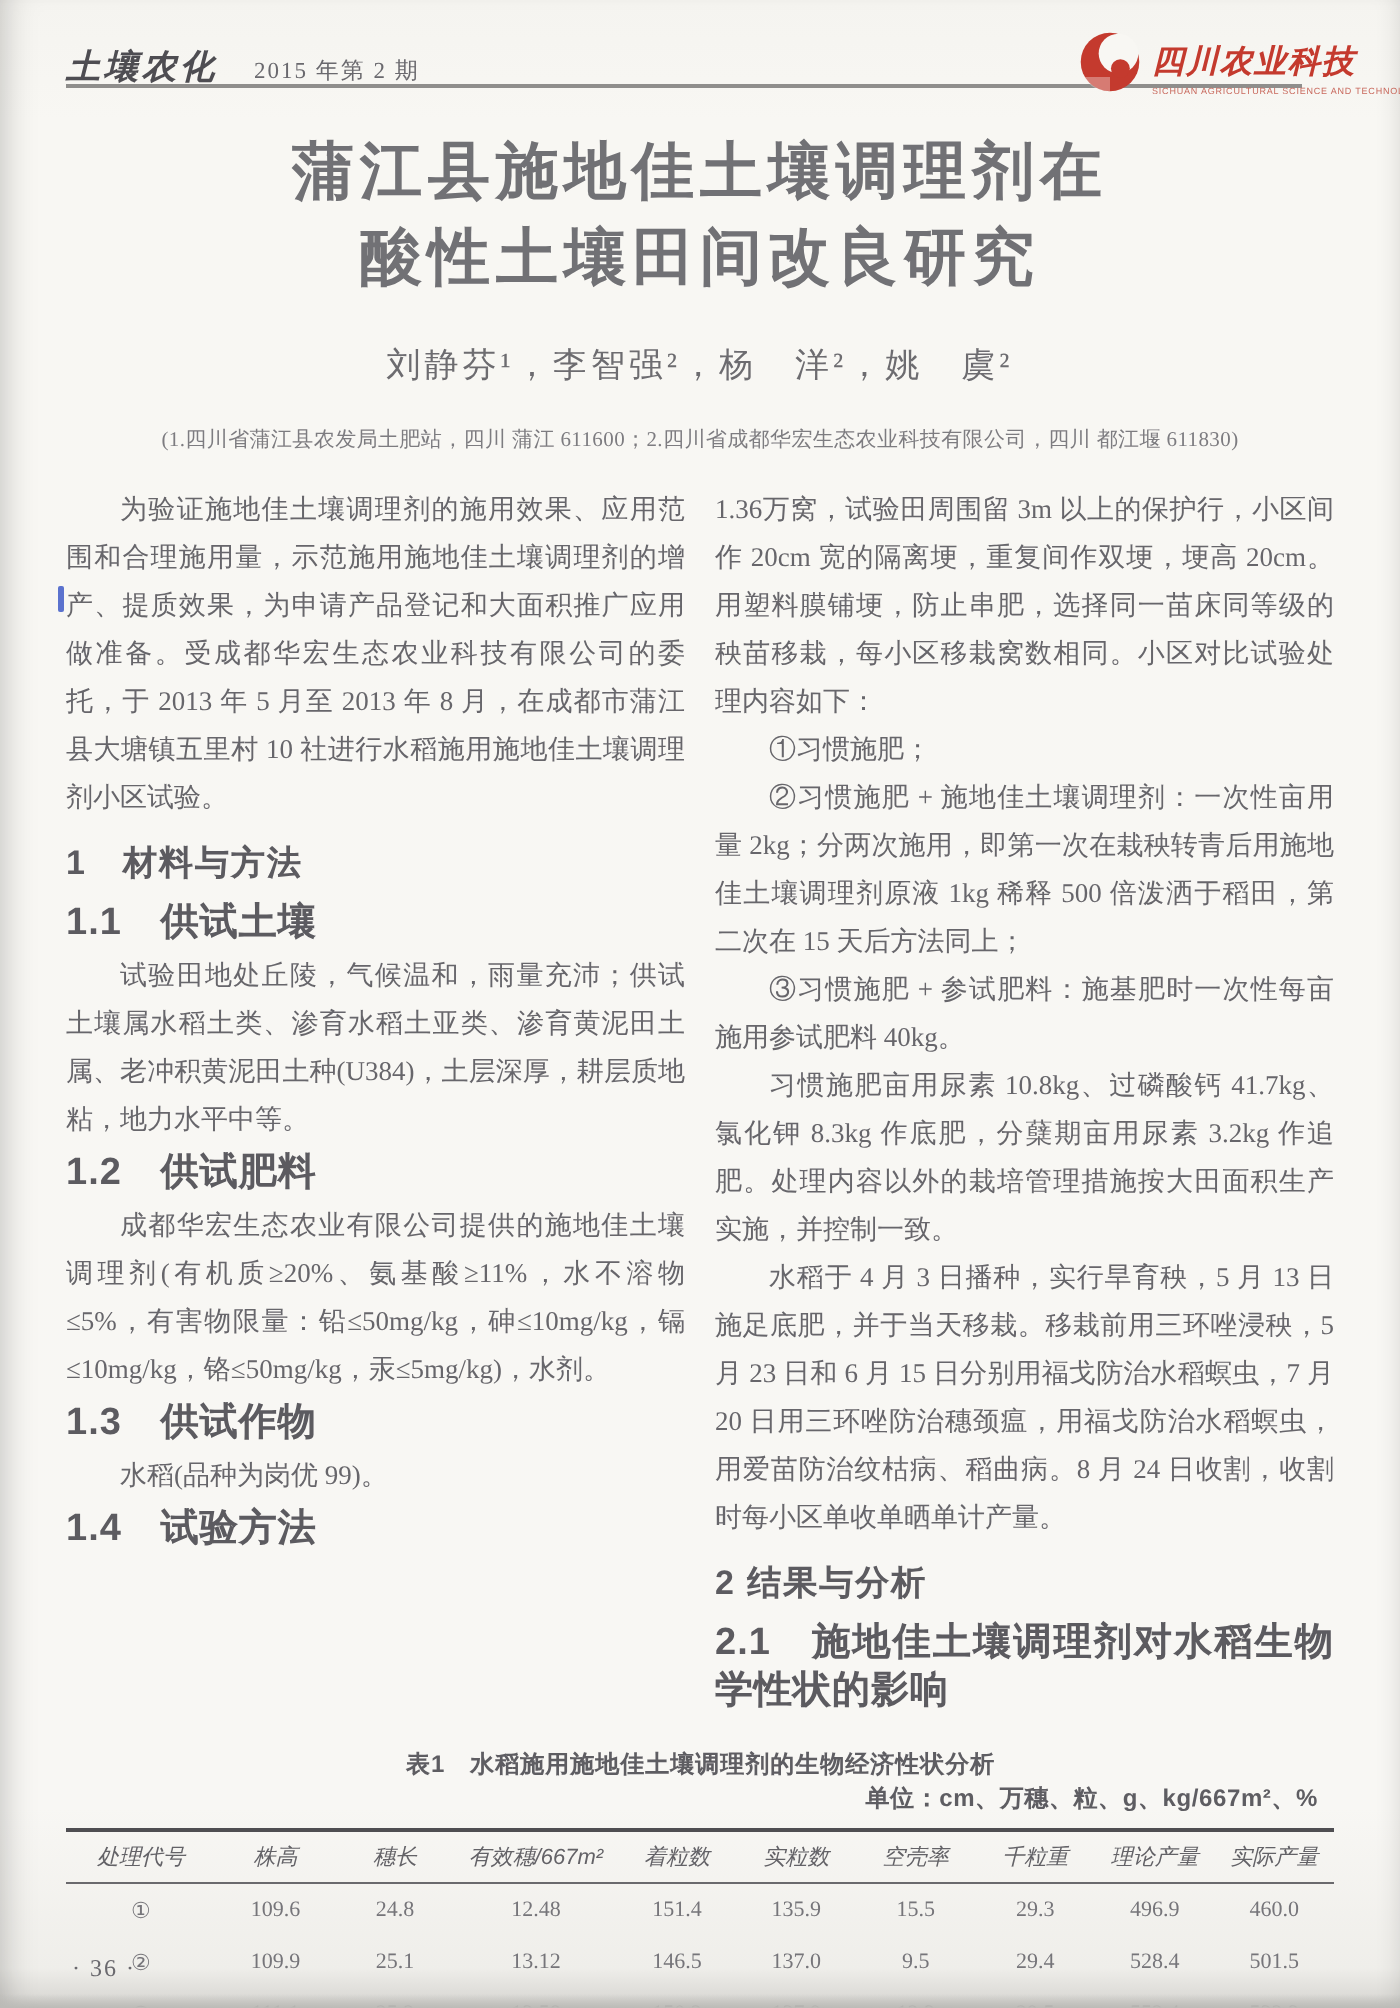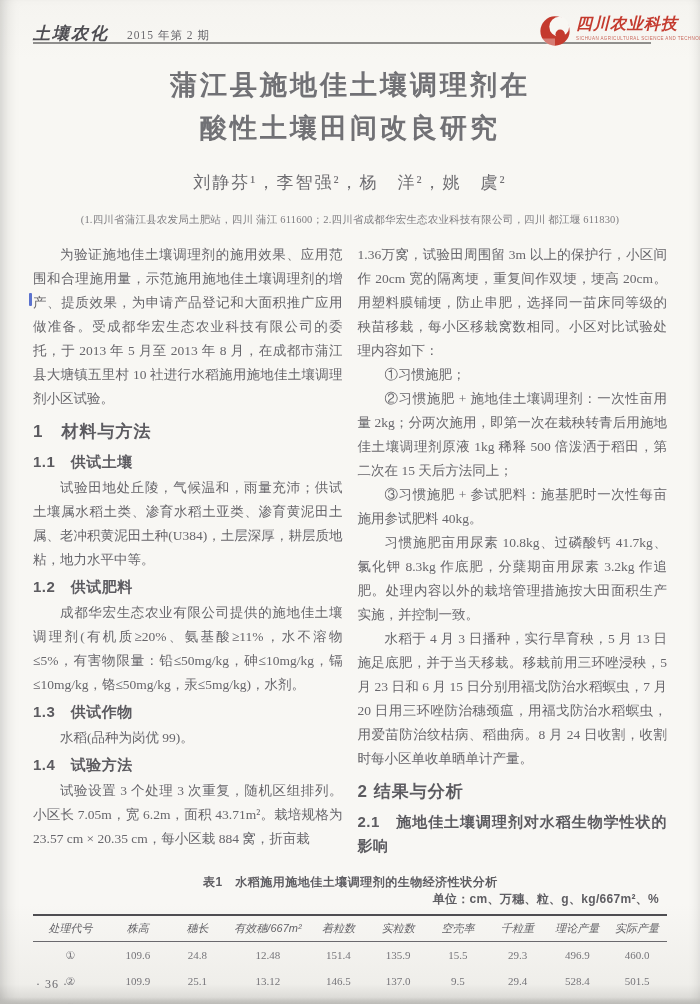--- a/index.html
+++ b/index.html
@@ -30,37 +30,37 @@
     font-style:italic;font-weight:700;font-size:17px;color:#4e4d52;
     letter-spacing:2px;
   }
   .journal-issue{
     display:inline-block;margin-left:14px;
     font-size:11.5px;color:#6a696e;letter-spacing:1px;
   }
   .logo{
     position:absolute;right:0;top:-8px;width:152px;text-align:left;
   }
-  .logo-row{display:flex;align-items:flex-start;}
+  .logo-row{display:flex;align-items:flex-end;}
   .logo-mark{width:34px;height:34px;flex:0 0 34px;}
   .logo-texts{margin-left:4px;}
   .logo-cn{
     font-family:"Liberation Serif","DejaVu Serif",serif;
     font-weight:700;font-style:italic;font-size:16px;letter-spacing:1px;
     color:#c43a2e;white-space:nowrap;
   }
   .logo-en{
     font-family:"Liberation Sans","DejaVu Sans",sans-serif;
     font-size:4.5px;color:#c96a5e;letter-spacing:.4px;white-space:nowrap;margin-top:1px;
   }
   
   .title{
     margin:64px 0 0 0;text-align:center;
     font-family:"Liberation Sans","DejaVu Sans",sans-serif;
-    font-weight:700;font-size:27px;line-height:43px;color:#717175;
+    font-weight:700;font-size:31px;line-height:43px;color:#717175;
     letter-spacing:3px;
   }
   .authors{
     margin-top:21px;text-align:center;
     font-size:17px;color:#6d6c70;letter-spacing:2px;
     font-family:"Liberation Serif","DejaVu Serif",serif;
   }
   .affiliation{
     margin-top:19px;text-align:center;
     font-size:10.5px;color:#7d7c80;letter-spacing:.2px;
@@ -75,21 +75,21 @@
   .col{flex:1;min-width:0;}
   .col p{margin:0;}
   .col p.ind{text-indent:2em;}
   h2.sec{
     font-family:"Liberation Sans","DejaVu Sans",sans-serif;
     font-size:17px;font-weight:700;color:#5c5b60;
     margin:9px 0 6px 0;letter-spacing:1px;
   }
   h3.subsec{
     font-family:"Liberation Sans","DejaVu Sans",sans-serif;
-    font-size:15px;font-weight:700;color:#5c5b60;
+    font-size:19px;font-weight:700;color:#5c5b60;
     margin:3px 0 2px 0;letter-spacing:.5px;
   }
   .blue-mark{
     position:absolute;left:29px;top:293px;width:3px;height:13px;
     background:#3f5bc7;opacity:.85;border-radius:1px;
   }
   
   .tablewrap{margin:14px 33px 0 33px;}
   .tcaption{
     display:flex;align-items:baseline;
@@ -171,21 +171,20 @@
     <div class="col">
       <p class="ind">为验证施地佳土壤调理剂的施用效果、应用范围和合理施用量，示范施用施地佳土壤调理剂的增产、提质效果，为申请产品登记和大面积推广应用做准备。受成都华宏生态农业科技有限公司的委托，于 2013 年 5 月至 2013 年 8 月，在成都市蒲江县大塘镇五里村 10 社进行水稻施用施地佳土壤调理剂小区试验。</p>
       <h2 class="sec">1　材料与方法</h2>
       <h3 class="subsec">1.1　供试土壤</h3>
       <p class="ind">试验田地处丘陵，气候温和，雨量充沛；供试土壤属水稻土类、渗育水稻土亚类、渗育黄泥田土属、老冲积黄泥田土种(U384)，土层深厚，耕层质地粘，地力水平中等。</p>
       <h3 class="subsec">1.2　供试肥料</h3>
       <p class="ind">成都华宏生态农业有限公司提供的施地佳土壤调理剂(有机质≥20%、氨基酸≥11%，水不溶物≤5%，有害物限量：铅≤50mg/kg，砷≤10mg/kg，镉≤10mg/kg，铬≤50mg/kg，汞≤5mg/kg)，水剂。</p>
       <h3 class="subsec">1.3　供试作物</h3>
       <p class="ind">水稻(品种为岗优 99)。</p>
       <h3 class="subsec">1.4　试验方法</h3>
-      <p class="ind">试验设置 3 个处理 3 次重复，随机区组排列。小区长 7.05m，宽 6.2m，面积 43.71m²。栽培规格为 23.57 cm × 20.35 cm，每小区栽 884 窝，折亩栽</p>
     </div>
     <div class="col">
       <p>1.36万窝，试验田周围留 3m 以上的保护行，小区间作 20cm 宽的隔离埂，重复间作双埂，埂高 20cm。用塑料膜铺埂，防止串肥，选择同一苗床同等级的秧苗移栽，每小区移栽窝数相同。小区对比试验处理内容如下：</p>
       <p class="ind">①习惯施肥；</p>
       <p class="ind">②习惯施肥 + 施地佳土壤调理剂：一次性亩用量 2kg；分两次施用，即第一次在栽秧转青后用施地佳土壤调理剂原液 1kg 稀释 500 倍泼洒于稻田，第二次在 15 天后方法同上；</p>
       <p class="ind">③习惯施肥 + 参试肥料：施基肥时一次性每亩施用参试肥料 40kg。</p>
       <p class="ind">习惯施肥亩用尿素 10.8kg、过磷酸钙 41.7kg、氯化钾 8.3kg 作底肥，分蘖期亩用尿素 3.2kg 作追肥。处理内容以外的栽培管理措施按大田面积生产实施，并控制一致。</p>
       <p class="ind">水稻于 4 月 3 日播种，实行旱育秧，5 月 13 日施足底肥，并于当天移栽。移栽前用三环唑浸秧，5 月 23 日和 6 月 15 日分别用福戈防治水稻螟虫，7 月 20 日用三环唑防治穗颈瘟，用福戈防治水稻螟虫，用爱苗防治纹枯病、稻曲病。8 月 24 日收割，收割时每小区单收单晒单计产量。</p>
       <h2 class="sec">2 结果与分析</h2>
       <h3 class="subsec">2.1　施地佳土壤调理剂对水稻生物学性状的影响</h3>

